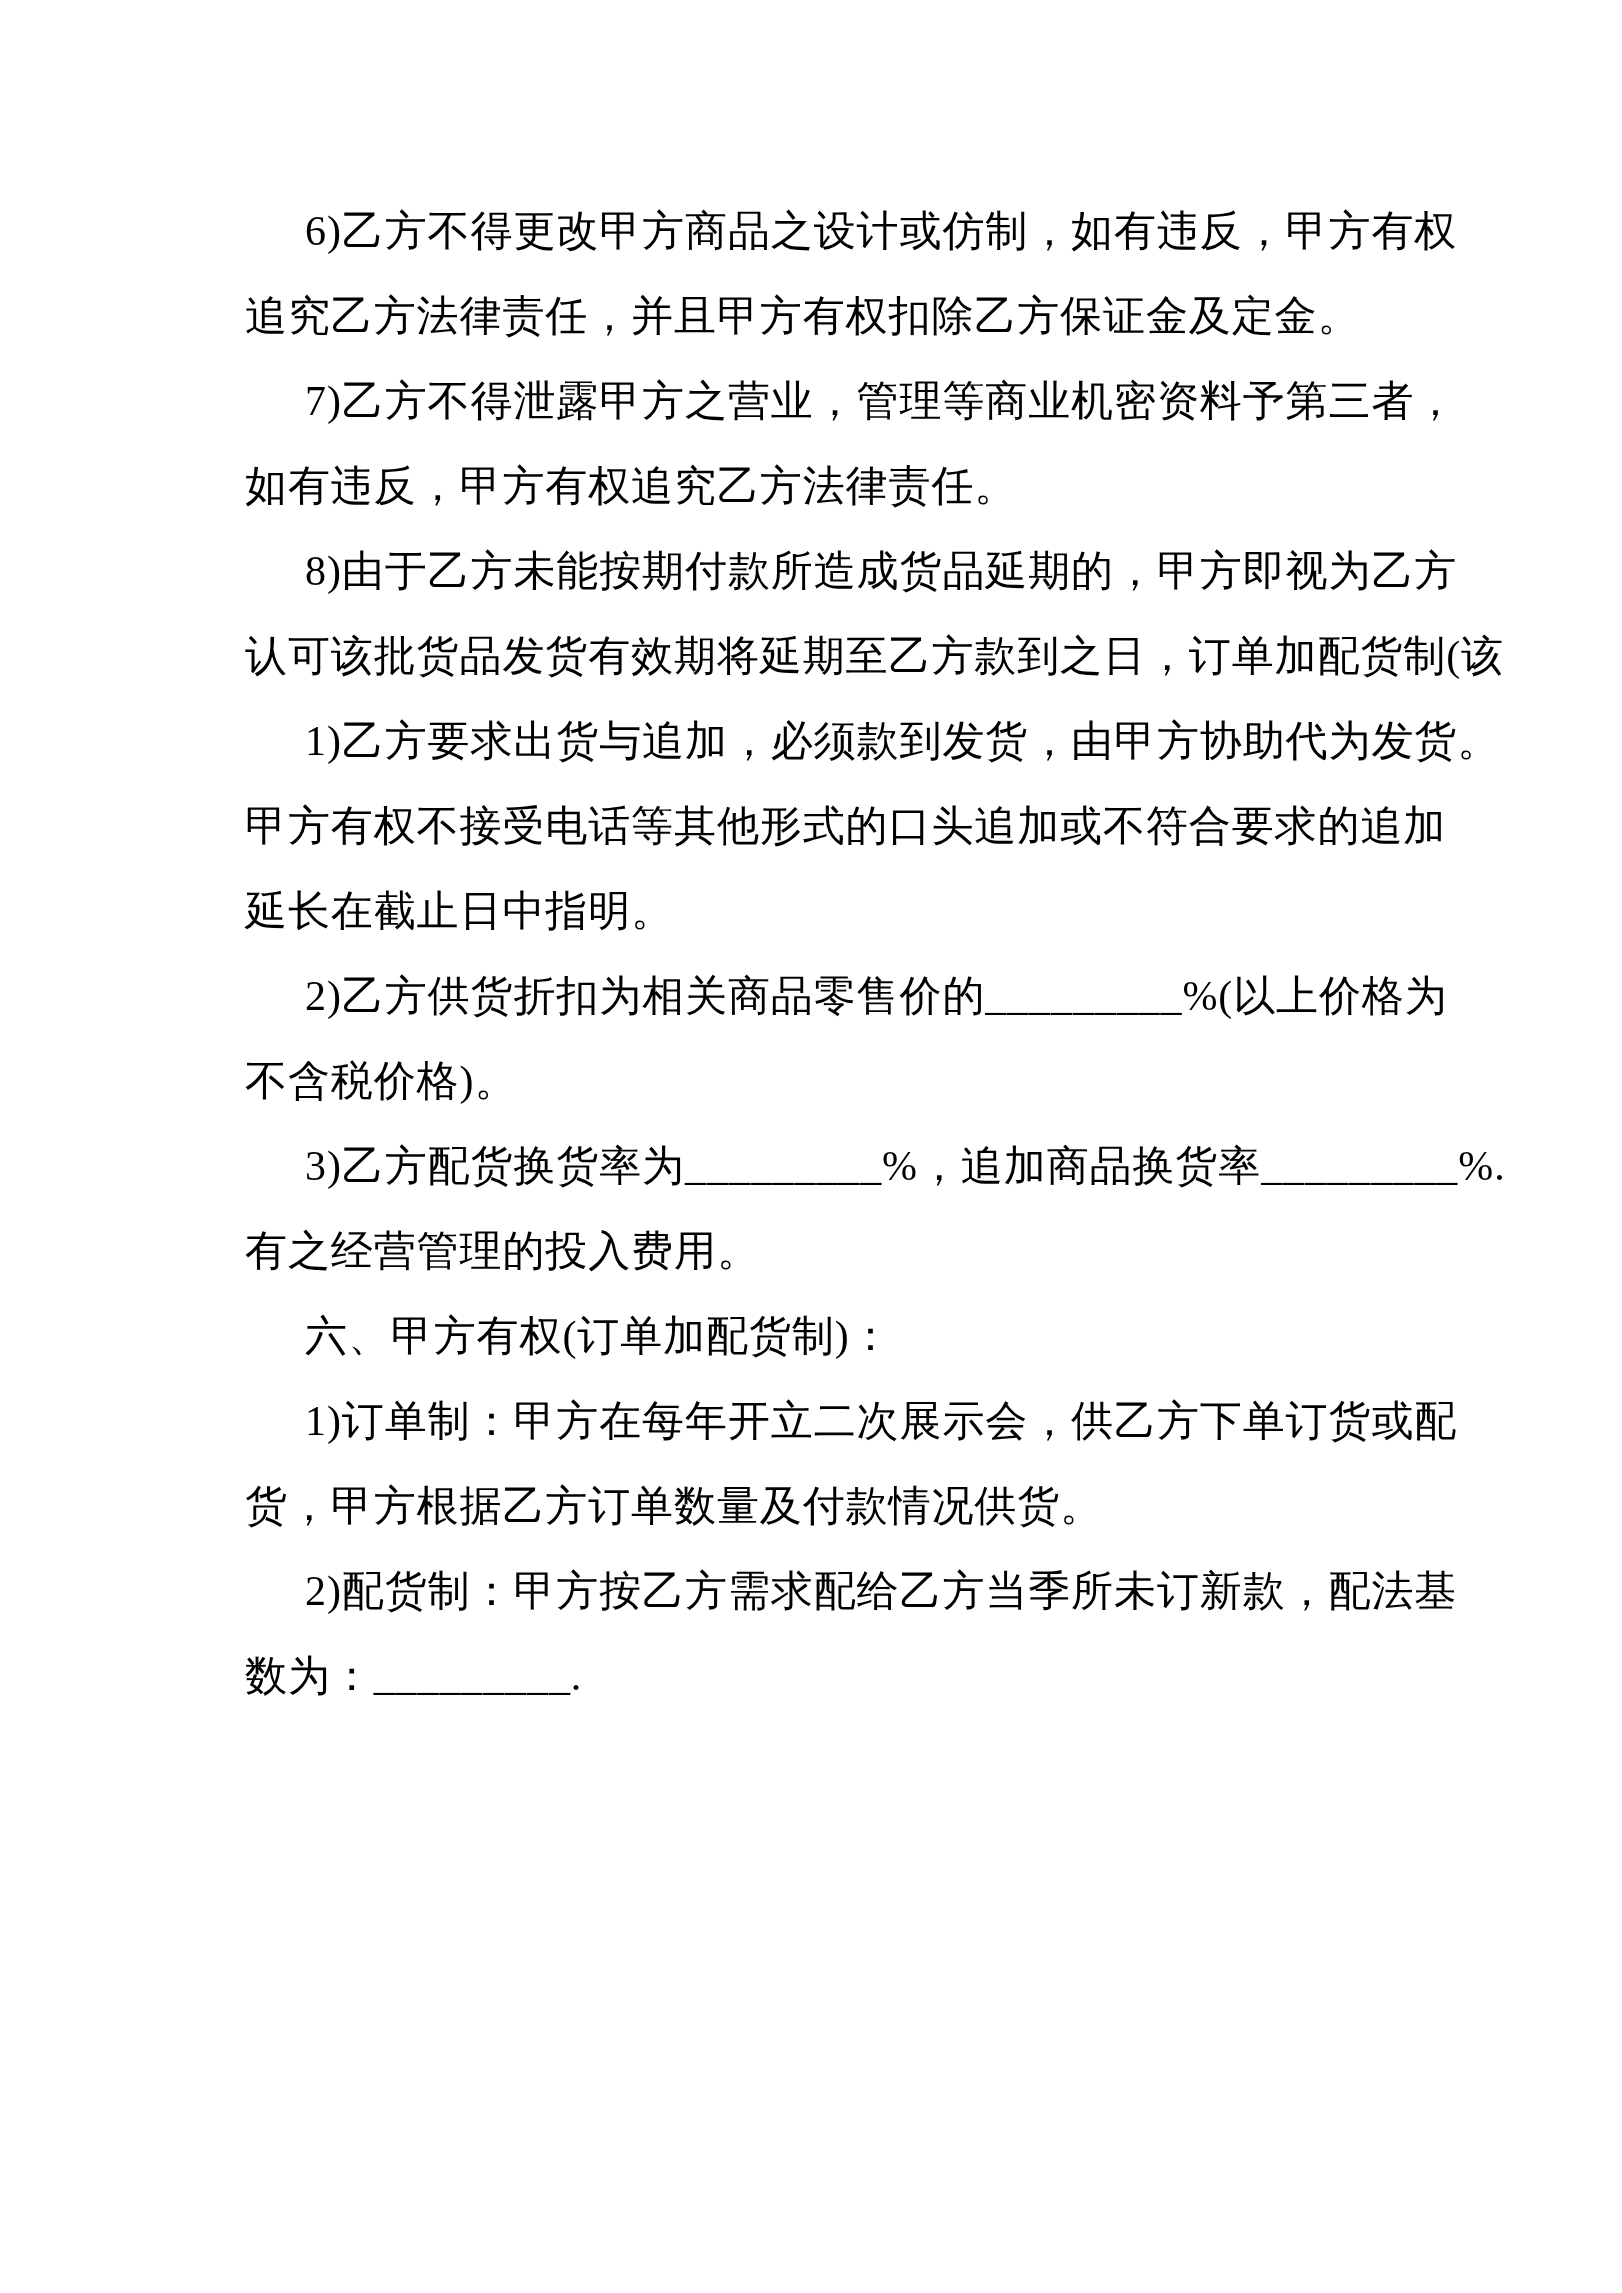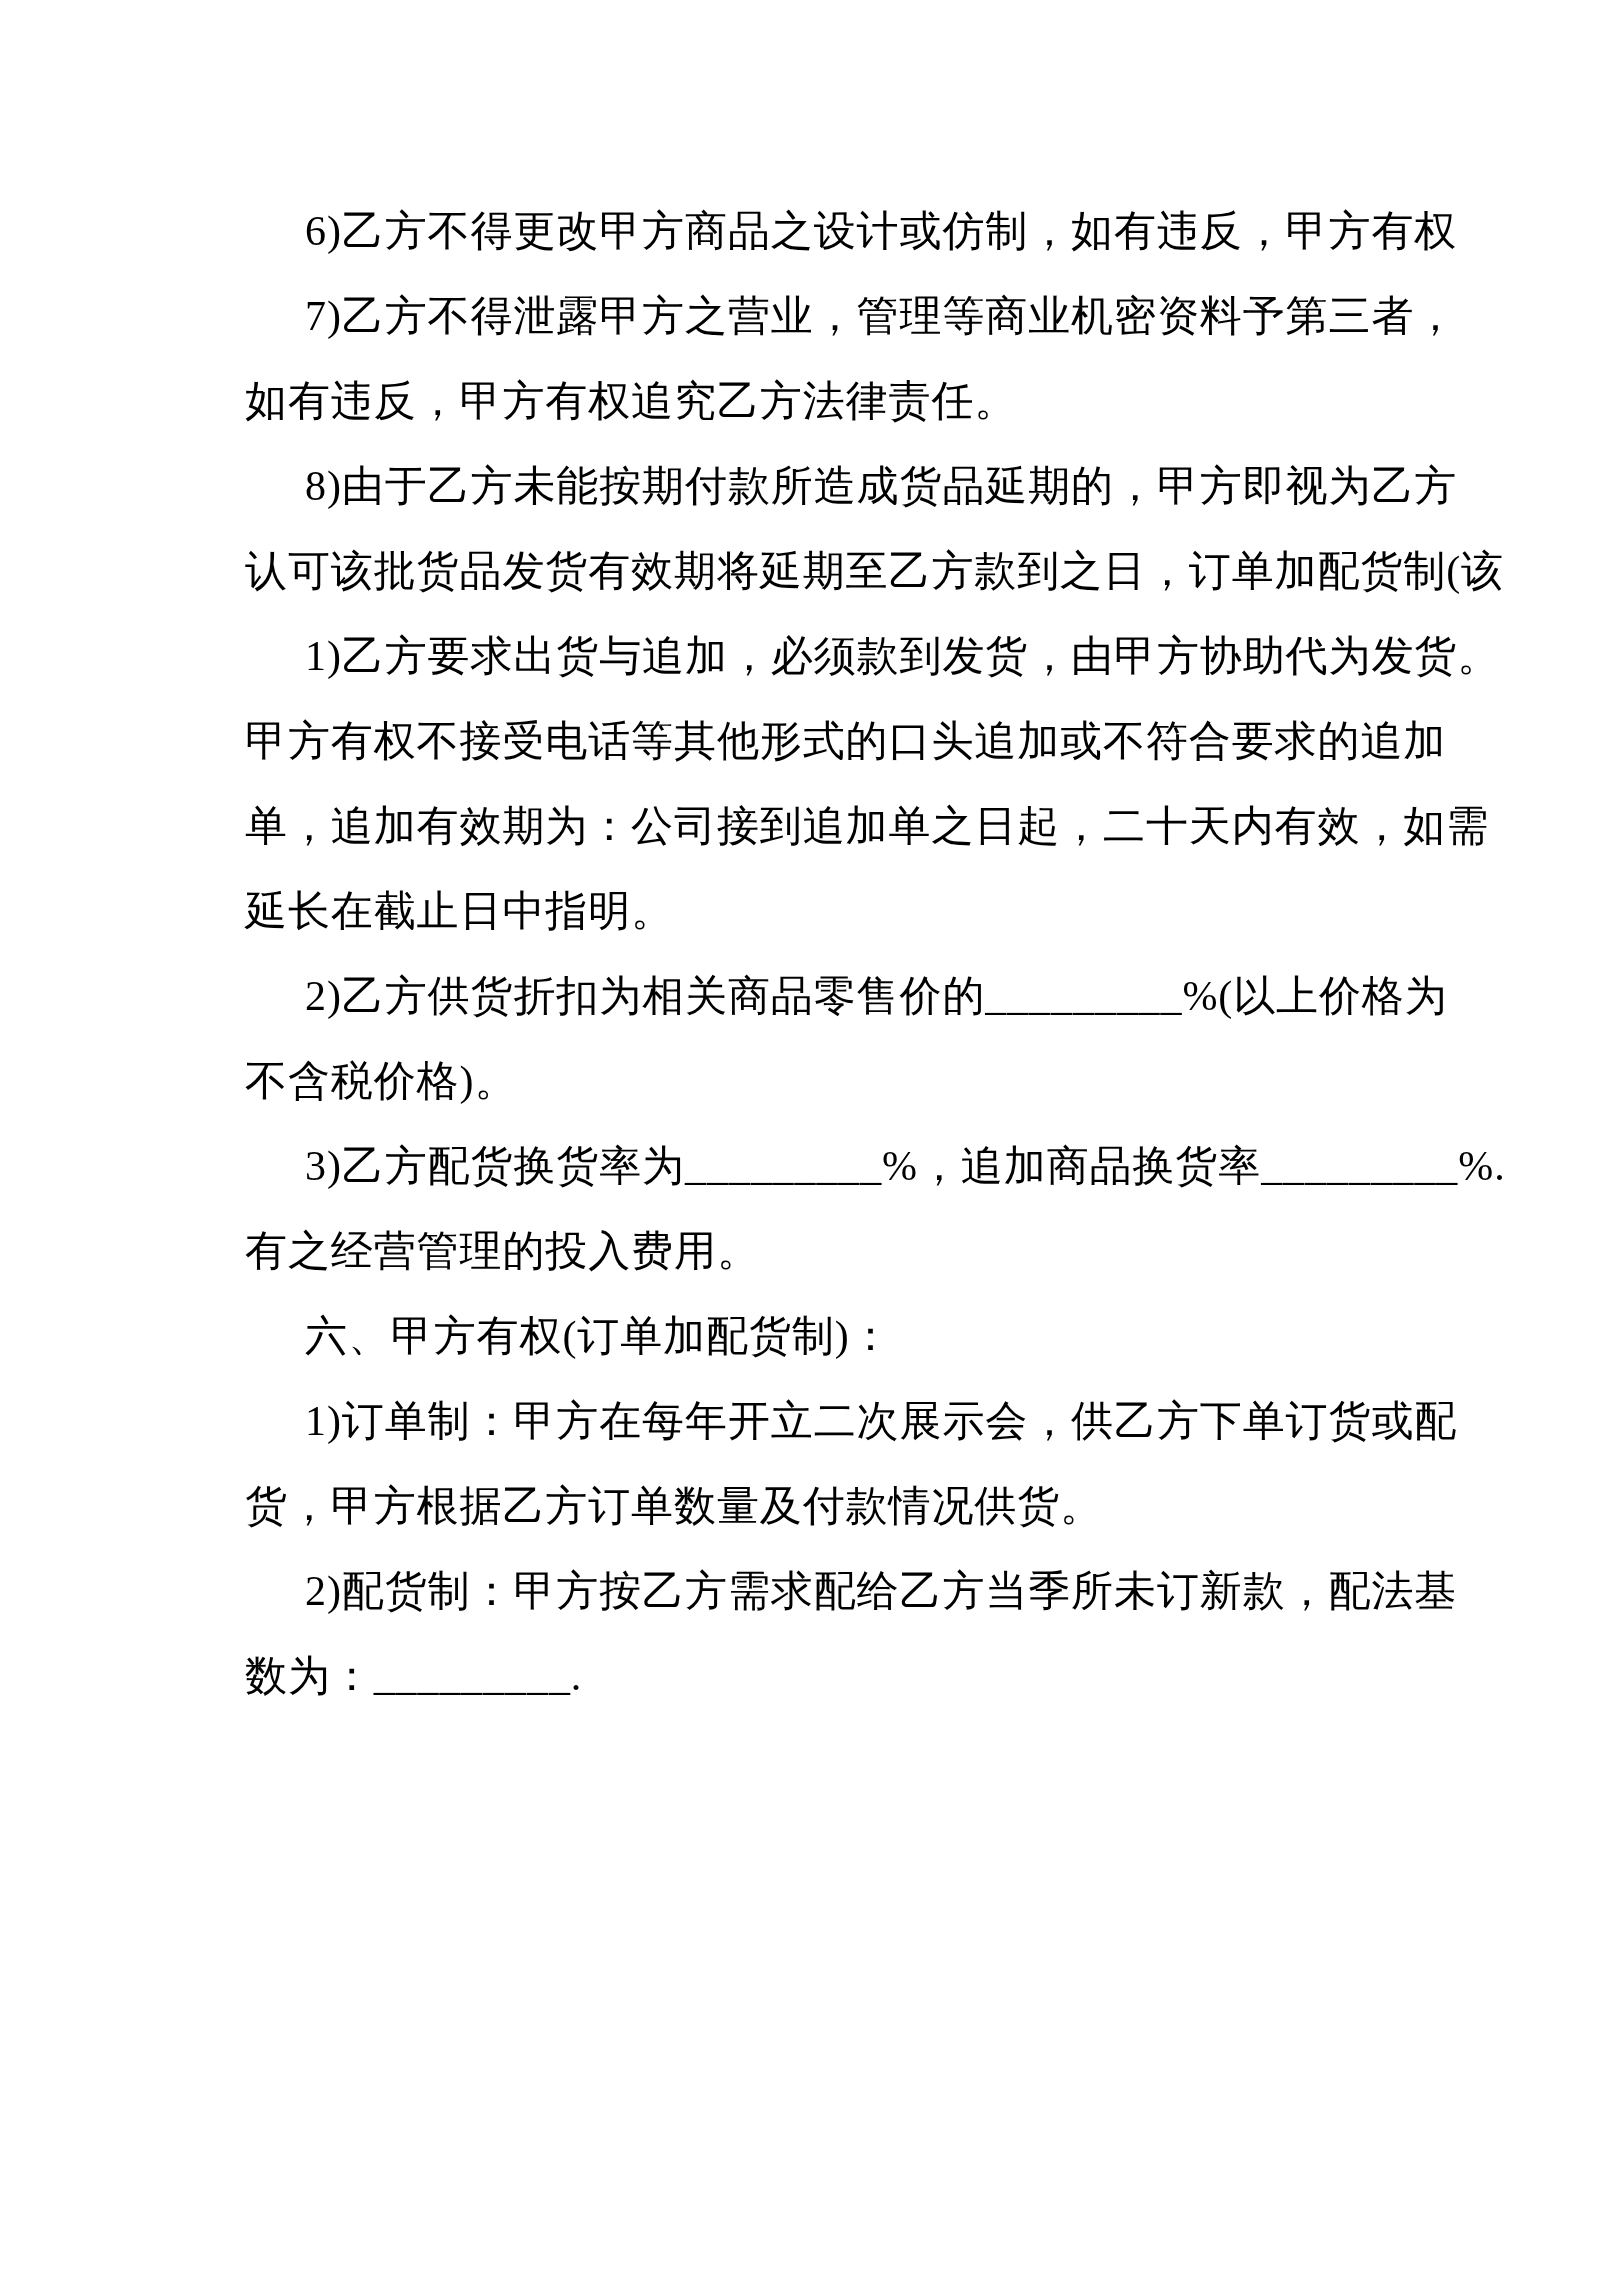--- a/index.html
+++ b/index.html
@@ -31,27 +31,27 @@
   }
   .text-line.indent {
     padding-left: 60px;
   }
 </style>
 </head>
 <body>
 
 <div class="page">
   <div class="text-line indent">6)乙方不得更改甲方商品之设计或仿制，如有违反，甲方有权</div>
+  <div class="text-line">追究乙方法律责任，并且甲方有权扣除乙方保证金及定金。</div>
   <div class="text-line indent">7)乙方不得泄露甲方之营业，管理等商业机密资料予第三者，</div>
   <div class="text-line">如有违反，甲方有权追究乙方法律责任。</div>
   <div class="text-line indent">8)由于乙方未能按期付款所造成货品延期的，甲方即视为乙方</div>
   <div class="text-line">认可该批货品发货有效期将延期至乙方款到之日，订单加配货制(该</div>
   <div class="text-line indent">1)乙方要求出货与追加，必须款到发货，由甲方协助代为发货。</div>
   <div class="text-line">甲方有权不接受电话等其他形式的口头追加或不符合要求的追加</div>
-  <div class="text-line">单，追加有效期为：公司接到追加单之日起，二十天内有效，如需</div>
   <div class="text-line">延长在截止日中指明。</div>
   <div class="text-line indent">2)乙方供货折扣为相关商品零售价的_________%(以上价格为</div>
   <div class="text-line">不含税价格)。</div>
   <div class="text-line indent">3)乙方配货换货率为_________%，追加商品换货率_________%.</div>
   <div class="text-line">有之经营管理的投入费用。</div>
   <div class="text-line indent">六、甲方有权(订单加配货制)：</div>
   <div class="text-line indent">1)订单制：甲方在每年开立二次展示会，供乙方下单订货或配</div>
   <div class="text-line">货，甲方根据乙方订单数量及付款情况供货。</div>
   <div class="text-line indent">2)配货制：甲方按乙方需求配给乙方当季所未订新款，配法基</div>
   <div class="text-line">数为：_________.</div>

